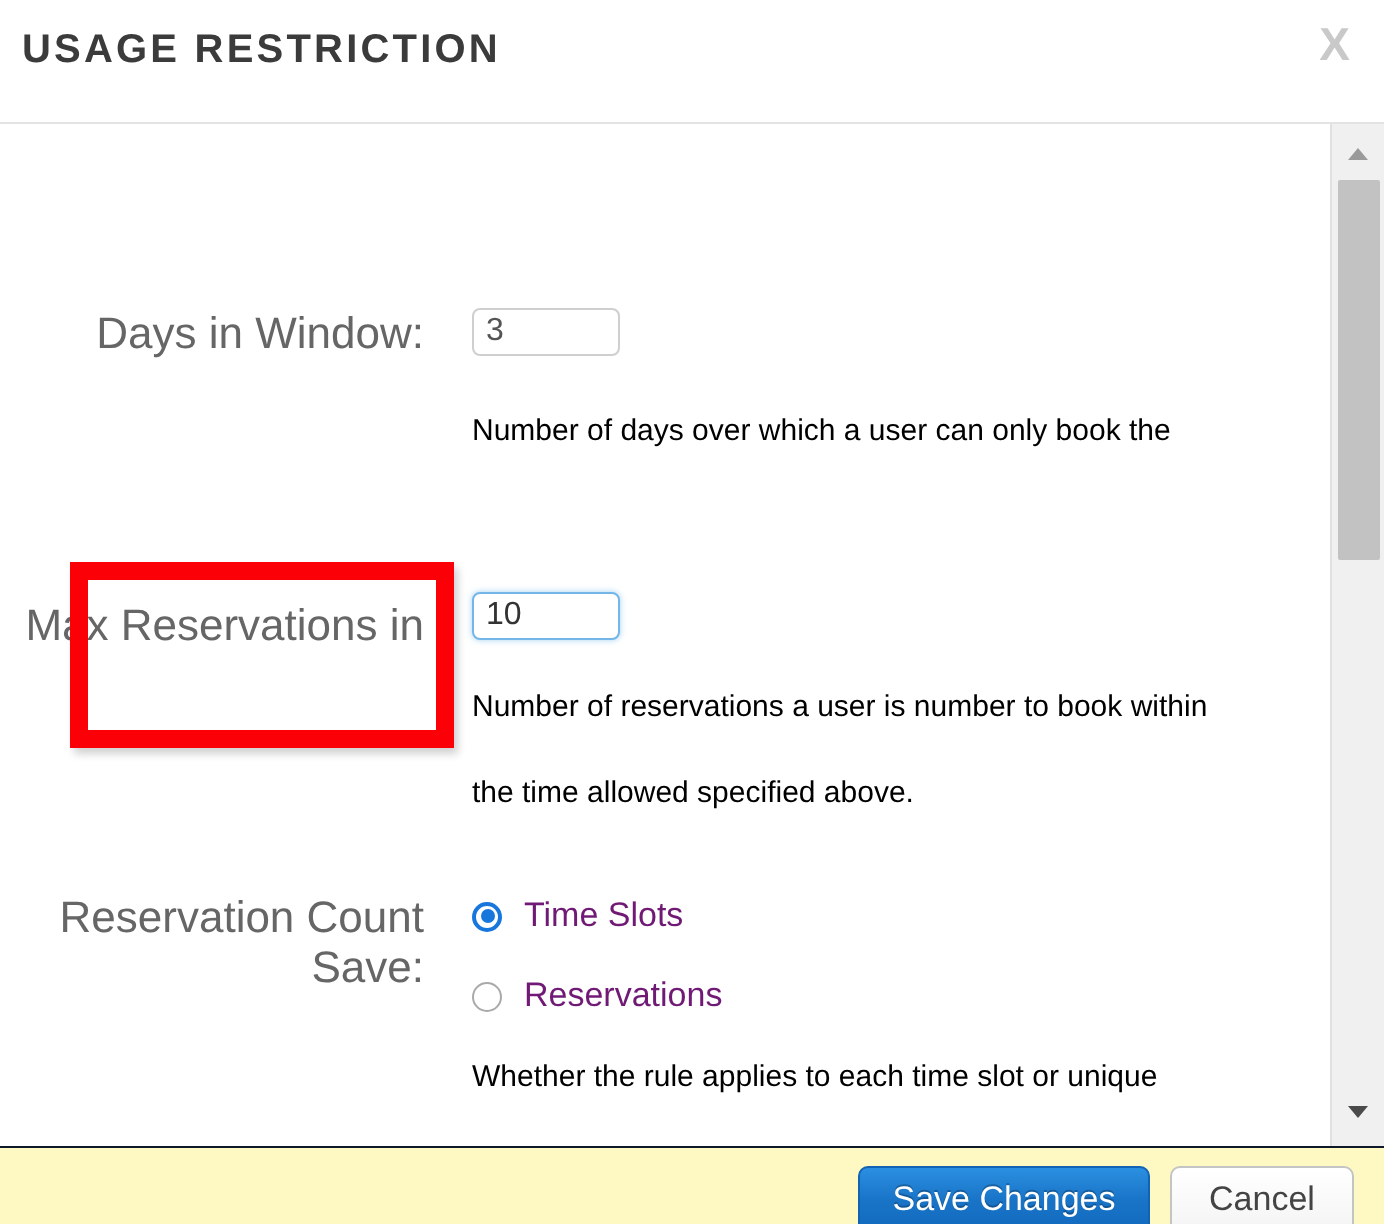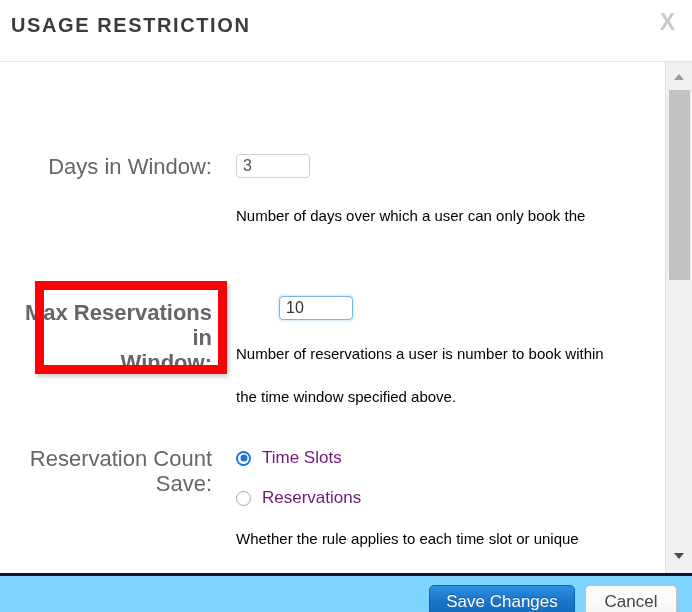--- a/index.html
+++ b/index.html
@@ -82,21 +82,20 @@
     position: absolute;
     left: 0;
     width: 212px;
     text-align: right;
     font-size: 22px;
     color: #666666;
     line-height: 25px;
   }
   .field-label.wrap {
     white-space: normal;
-    font-weight: bold;
   }
 
   .field-control {
     position: absolute;
     left: 236px;
   }
 
   .text-input {
     width: 74px;
     height: 24px;
@@ -107,21 +106,20 @@
     color: #555555;
     border: 1px solid #cfcfcf;
     border-radius: 4px;
     background: #ffffff;
     outline: none;
   }
   .text-input.focused {
     border: 1px solid #74b6e8;
     box-shadow: 0 0 3px rgba(90,170,230,0.55);
     color: #333333;
-    margin-left: 43px;
   }
 
   .help-text {
     position: absolute;
     left: 236px;
     width: 420px;
     font-size: 15px;
     color: #000000;
     line-height: 43px;
   }
@@ -225,22 +223,22 @@
     height: 190px;
     background: #c2c2c2;
     border-radius: 1px;
     cursor: pointer;
   }
 
   
   .modal-footer {
     flex: 0 0 39px;
     height: 39px;
-    background: #7dd3fc;
-    border-top: 3px solid #0f172a;
+    background: #fef9c3;
+    border-top: 1px solid #0f172a;
     position: relative;
     box-sizing: border-box;
   }
   .btn {
     position: absolute;
     top: 9px;
     height: 34px;
     box-sizing: border-box;
     font-size: 17px;
     font-family: "Liberation Sans", sans-serif;
@@ -284,28 +282,27 @@
         <div class="field-label">Days in Window:</div>
         <div class="field-control">
           <input class="text-input" type="text" value="3" style="">
         </div>
       </div>
       <div class="help-text" style="top:132px;">Number of days over which a user can only book the</div>
 
       <div class="form-row" style="top:238px;">
         <div class="field-label wrap" style="top:0;">
           <div>Max Reservations in</div>
-          <div>Window:</div>
         </div>
         <div class="field-control" style="top:-4px;">
           <input class="text-input focused" type="text" value="10" style="">
         </div>
       </div>
       <div class="help-text" style="top:270px;">Number of reservations a user is number to book within</div>
-      <div class="help-text" style="top:313px;">the time window specified above.</div>
+      <div class="help-text" style="top:313px;">the time allowed specified above.</div>
 
       <div class="red-highlight"></div>
 
       <div class="form-row" style="top:384px;">
         <div class="field-label">Reservation Count Save:</div>
       </div>
 
       <div class="radio-row" style="top:385px;">
         <span class="radio checked"></span>
         <span class="radio-label">Time Slots</span>

